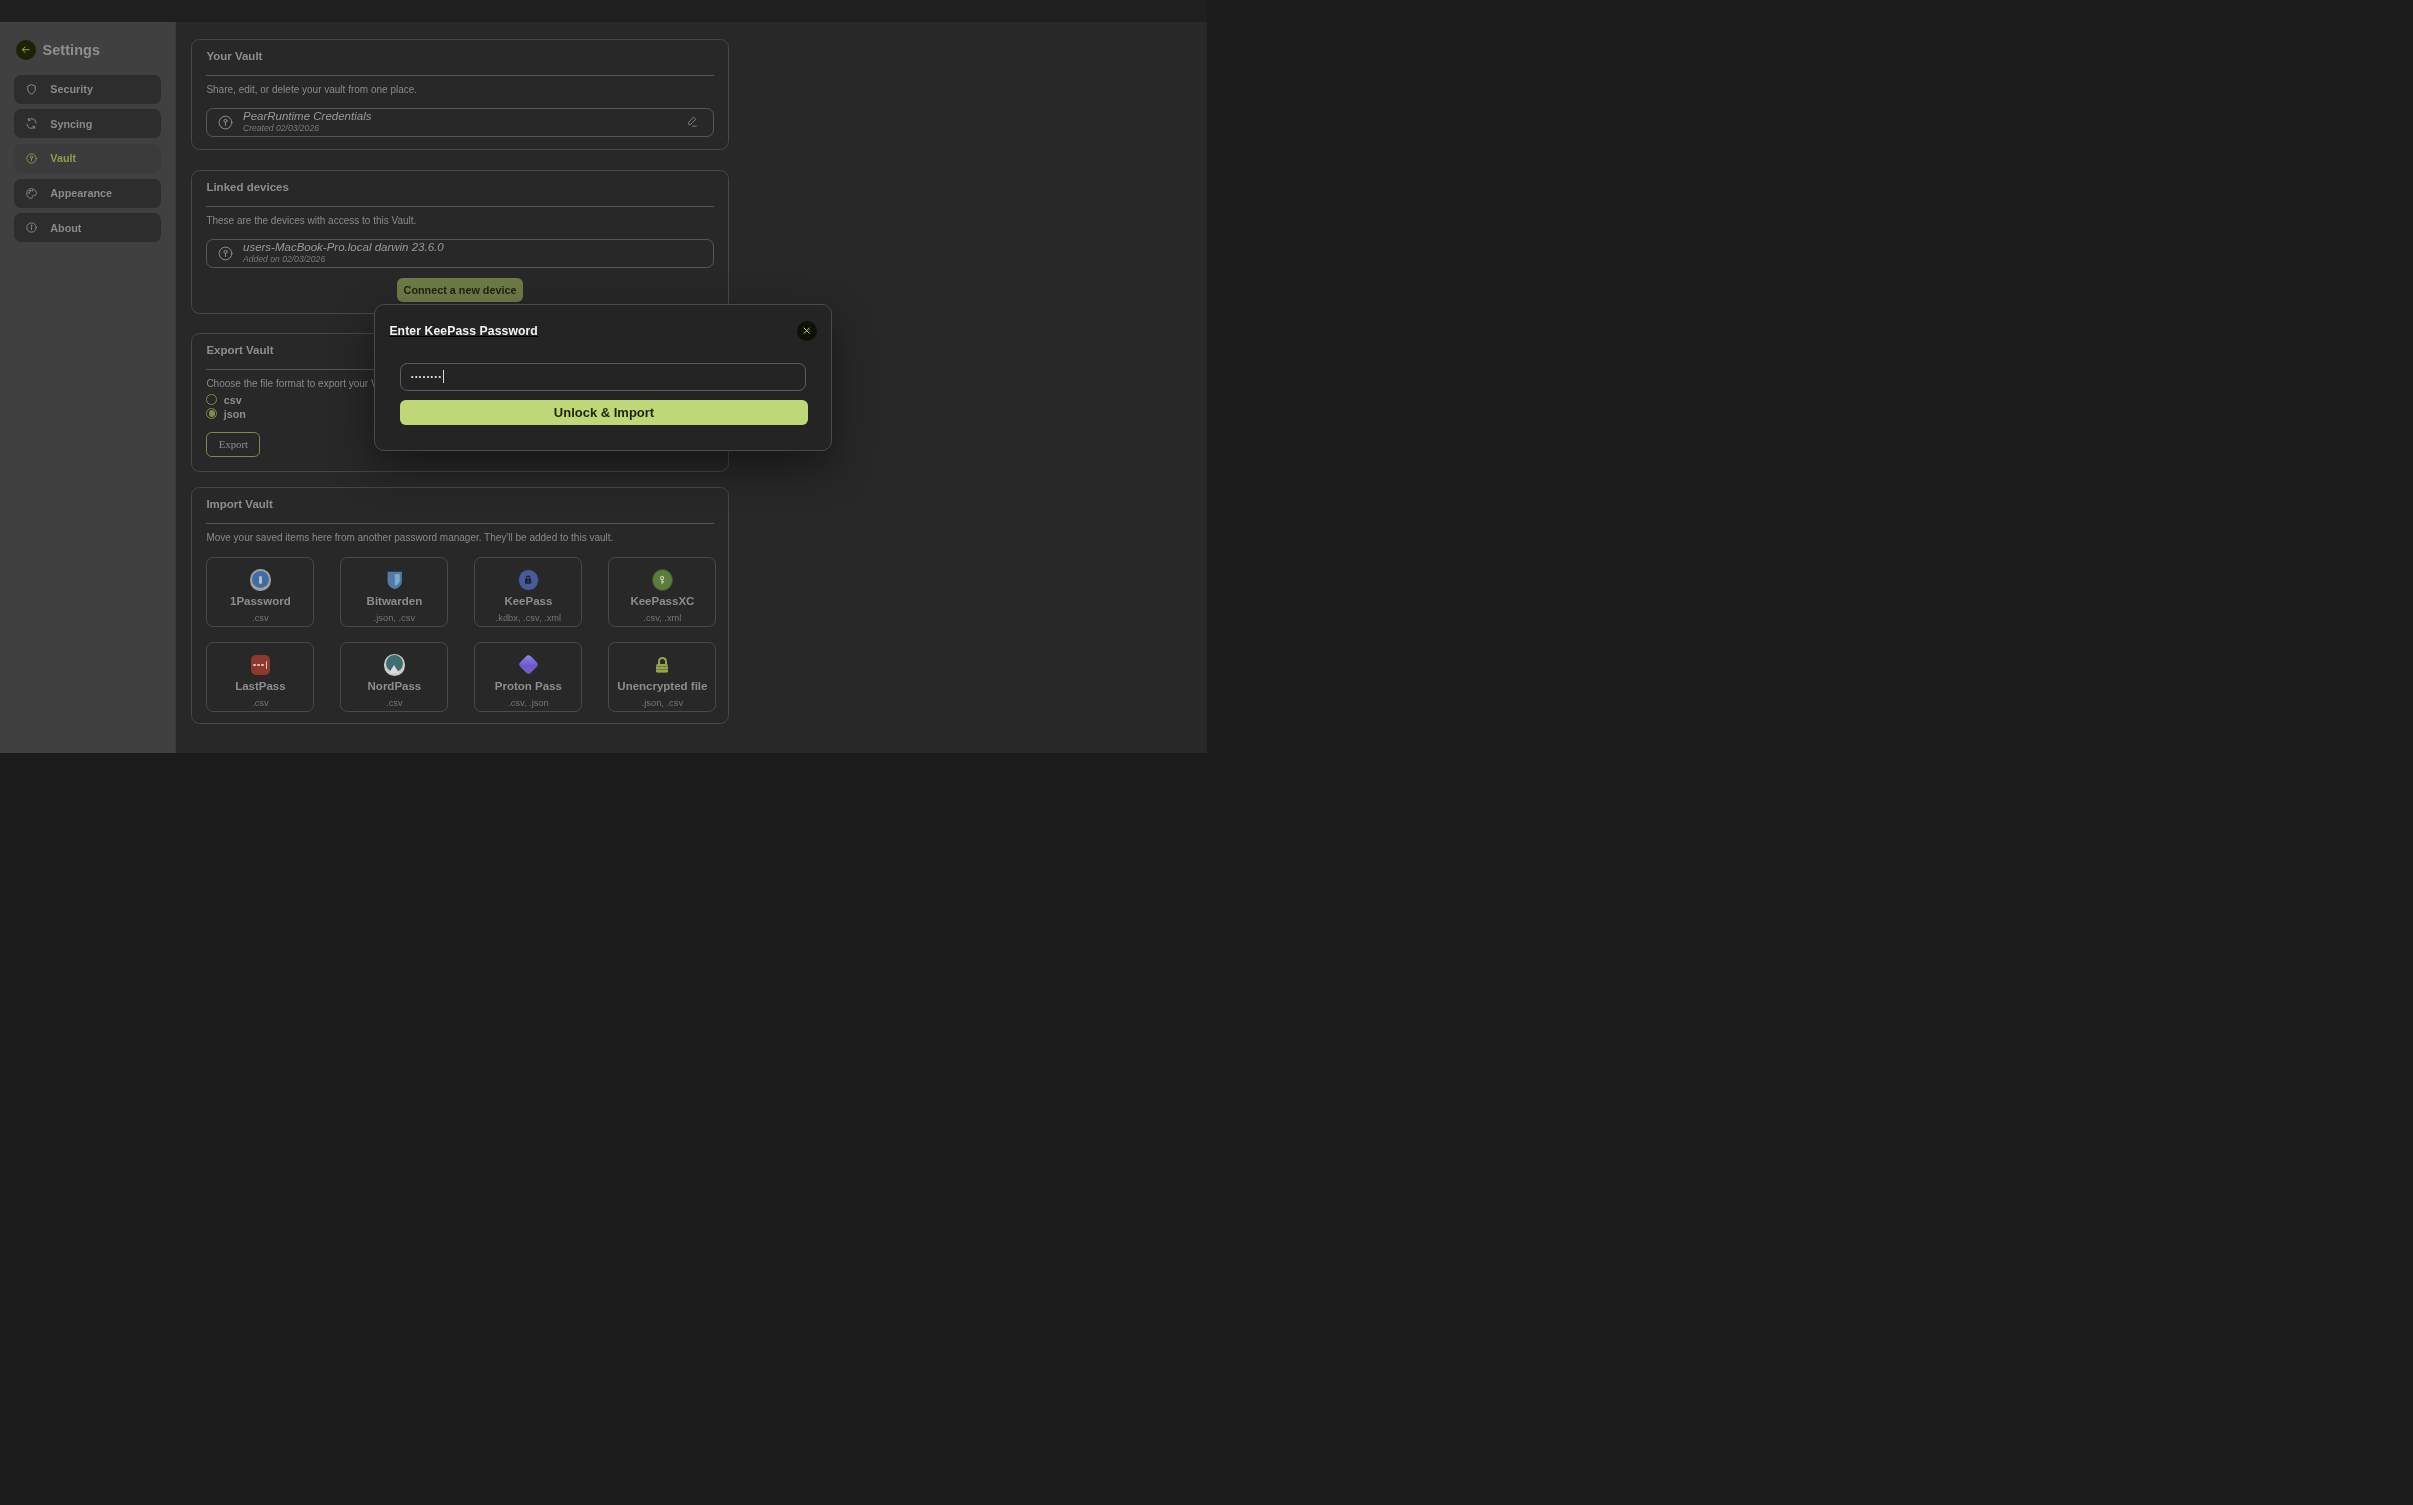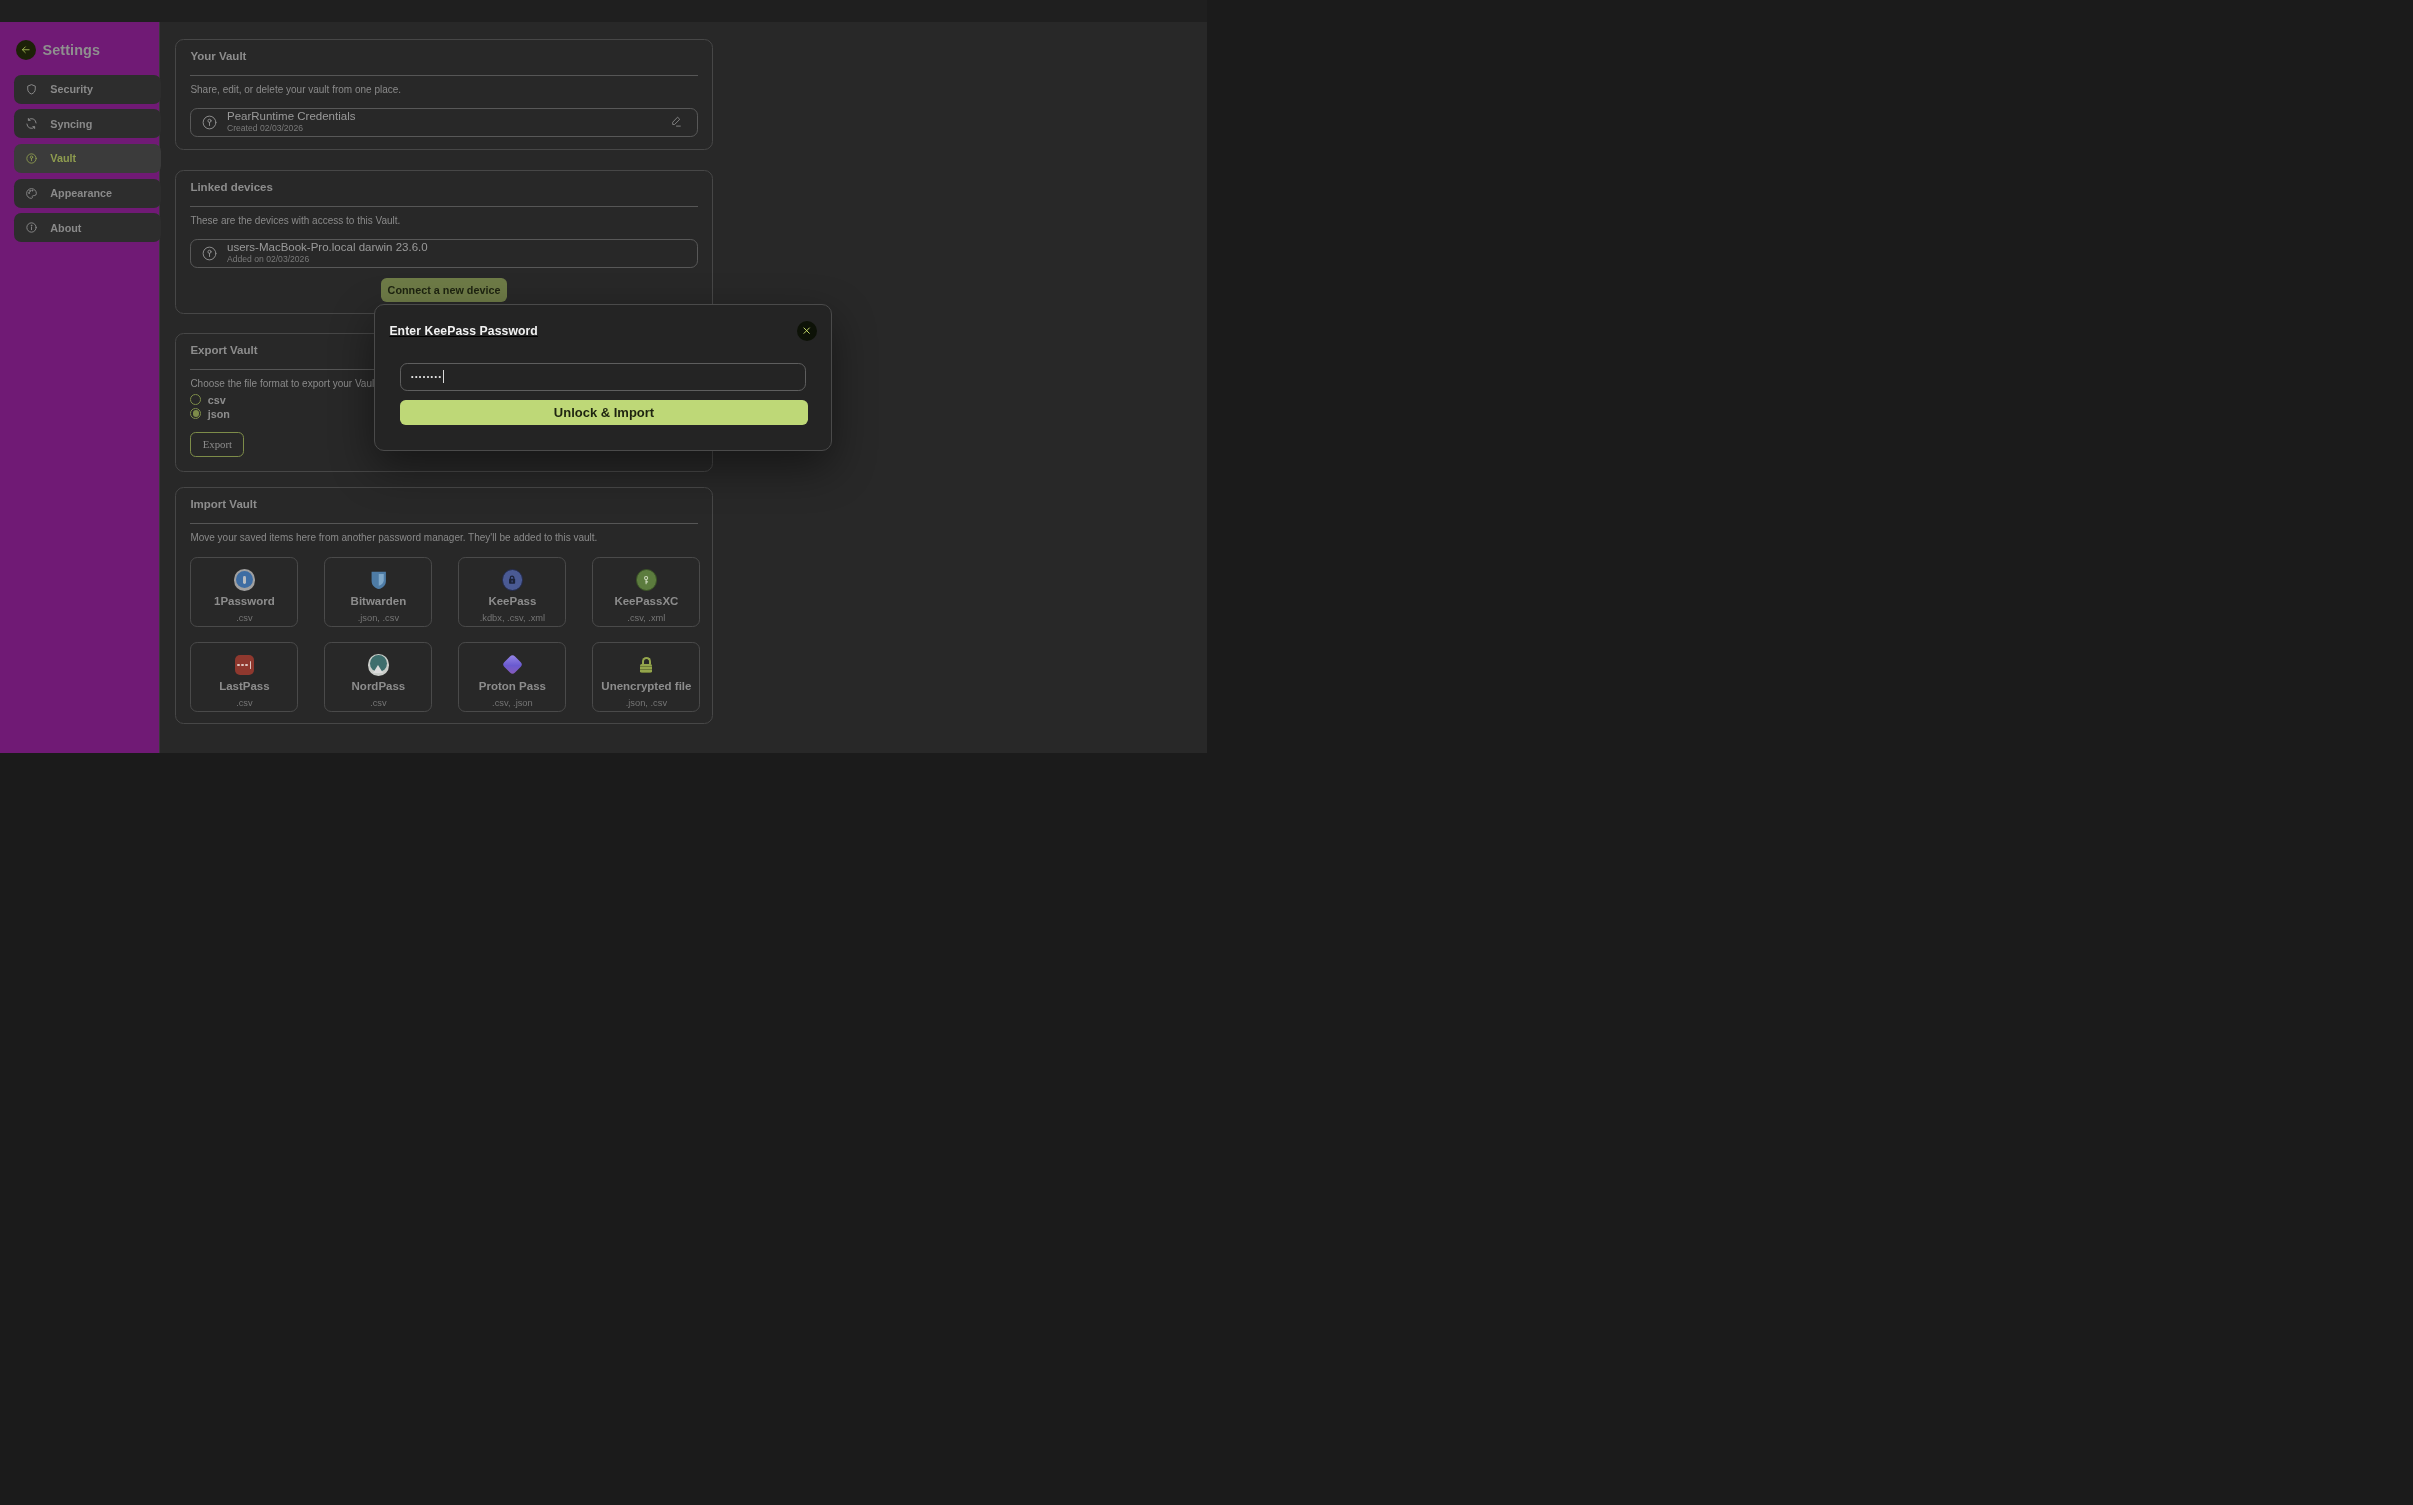--- a/index.html
+++ b/index.html
@@ -7,21 +7,21 @@
   body { font-family:"Liberation Sans", sans-serif; }
   .screen { position:relative; width:1207px; height:753px; background:#282828; overflow:hidden; }
 
   
   .titlebar { height:21.5px; background:#1f1f1f; }
 
   
   .app-body { display:flex; height:731px; }
 
   
-  .sidebar { width:160px; background:#701a75; border-right:0.7px solid #3a3a3a; padding-top:18.7px; flex:none; }
+  .sidebar { width:176px; background:#404040; border-right:0.7px solid #3a3a3a; padding-top:18.7px; flex:none; }
   .sidebar-header { display:flex; align-items:center; gap:6.5px; padding-left:16px; height:20px; }
   .back-btn { width:20px; height:20px; border-radius:50%; background:#1c2108; border:none; display:flex; align-items:center; justify-content:center; cursor:pointer; color:#9cb04e; flex:none; }
   .back-btn svg { width:11.5px; height:11.5px; }
   .sidebar-title { font-size:14.4px; font-weight:700; color:#8f8f8f; letter-spacing:0.1px; }
   .nav { margin:14.4px 0 0 13.6px; width:147px; display:flex; flex-direction:column; gap:5.7px; }
   .nav-item { height:29px; border-radius:7.2px; background:#2d2d2d; display:flex; align-items:center; padding-left:11.5px; gap:12.2px; color:#8a8a8a; cursor:pointer; }
   .nav-item svg { width:13px; height:13px; flex:none; }
   .nav-item .nav-label { font-size:10.8px; font-weight:700; }
   .nav-item.active { background:#3b3b3b; color:#8e9c4f; }
 
@@ -34,21 +34,21 @@
   .card-desc { font-size:10px; color:#8a8a8a; margin-top:9.3px; line-height:10px; }
 
   #card-your-vault { height:111px; }
   #card-linked-devices { height:144px; margin-top:20px; }
   #card-export { height:139px; margin-top:19.4px; }
   #card-import { height:237px; margin-top:15px; }
 
   
   .row-box { margin-top:13px; height:29px; border:0.7px solid #585858; border-radius:7.2px; display:flex; align-items:center; padding:0 13px 0 10px; gap:8.6px; }
   .row-box .keycircle { width:17px; height:17px; color:#8d8d8d; flex:none; }
-  .row-main { flex:1; display:flex; flex-direction:column; justify-content:flex-start; gap:1.4px; }
+  .row-main { flex:1; display:flex; flex-direction:column; justify-content:flex-start; gap:1.4px;font-style:italic; }
   .row-name { font-size:11.5px; color:#9a9a9a; line-height:11.5px; }
   .row-meta { font-size:8.6px; color:#7a7a7a; line-height:8.6px; }
   .edit-btn { background:none; border:none; color:#8d8d8d; cursor:pointer; width:14.4px; height:14.4px; padding:0; }
   .edit-btn svg { width:13px; height:13px; }
 
   .connect-btn { display:block; margin:10px auto 0 auto; width:126px; height:24.4px; border:none; border-radius:5.7px; background:#6e7b47; color:#1d2310; font-size:10.8px; font-weight:700; font-family:inherit; cursor:pointer; }
 
   
   .radio-group { margin-top:5px; display:flex; flex-direction:column; gap:2.2px; }
   .radio-row { display:flex; align-items:center; gap:6.5px; height:11.5px; cursor:pointer; }

